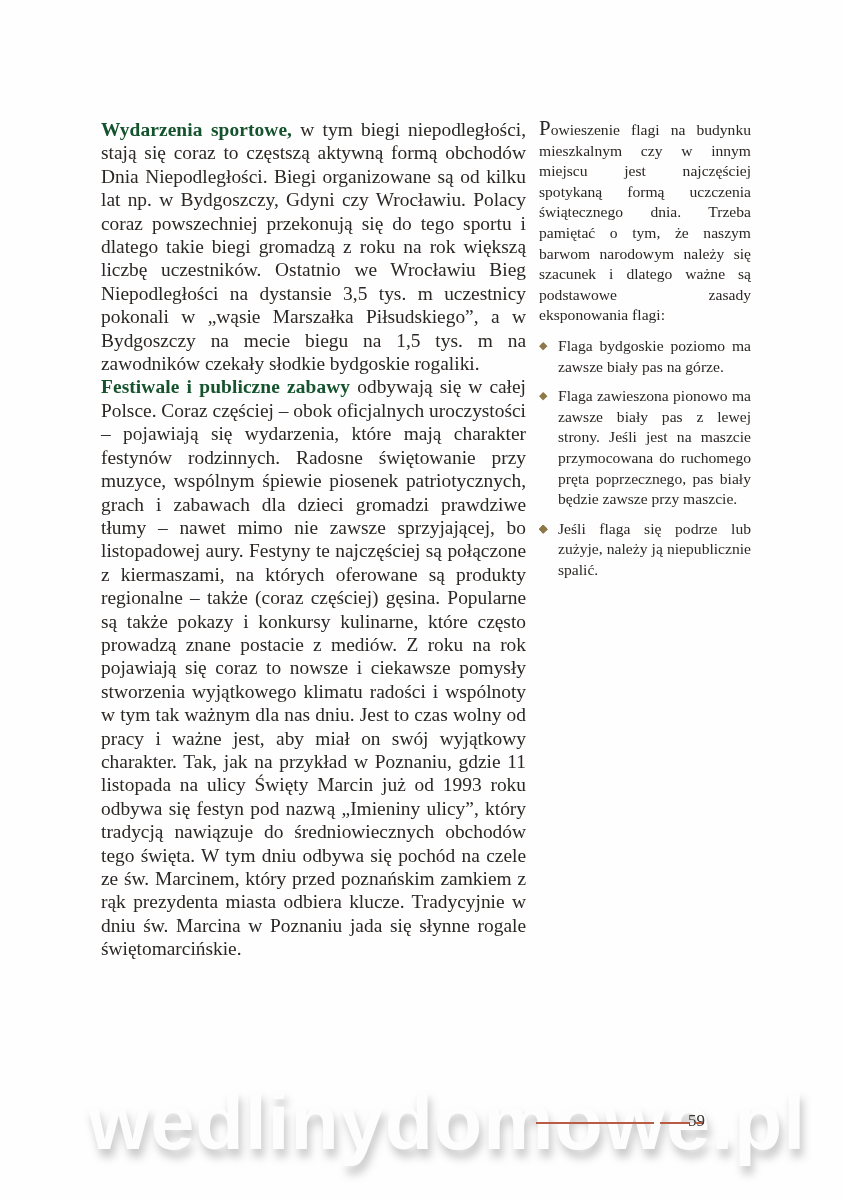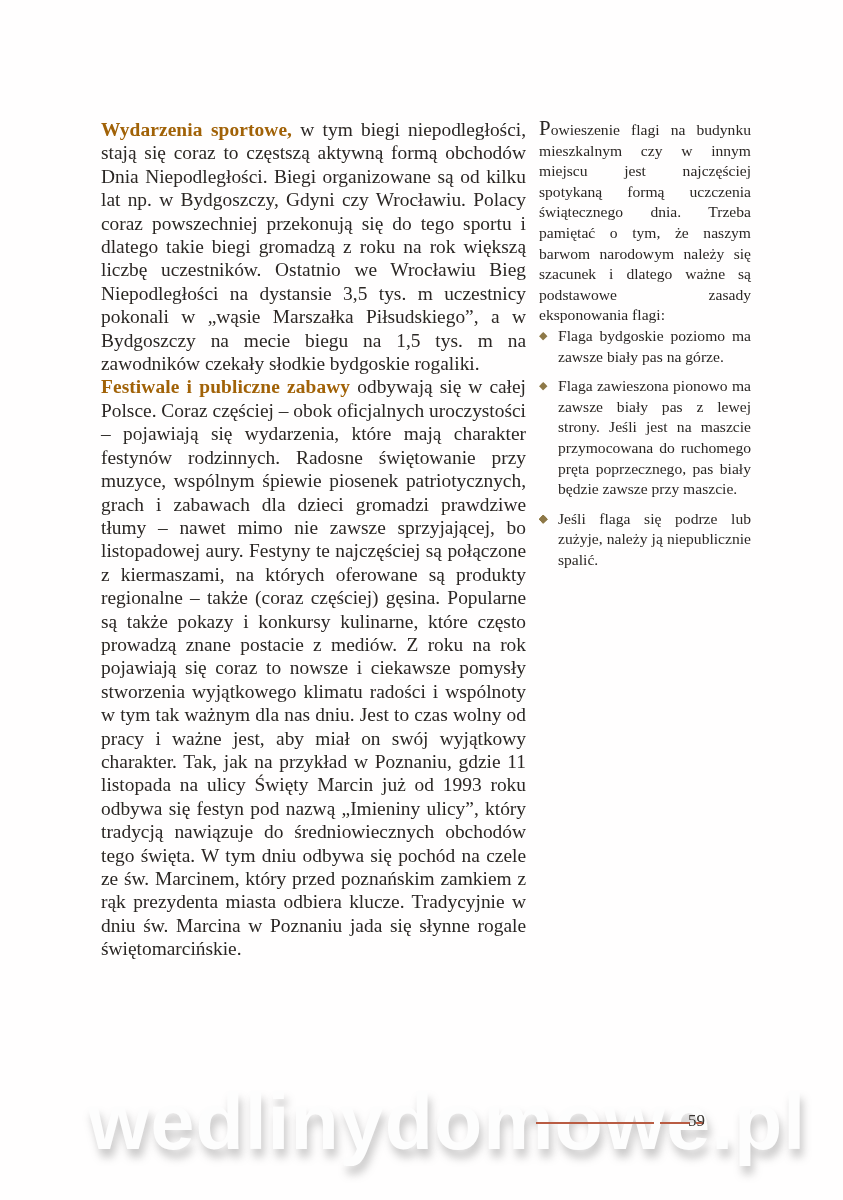--- a/index.html
+++ b/index.html
@@ -23,32 +23,32 @@
   .main-col {
     width:425px;
     font-size:19.4px;
     line-height:23.4px;
     text-align:justify;
     hyphens:auto;
     -webkit-hyphens:auto;
     color:#2b2724;
   }
   .main-col p + p { }
-  .main-col .lead { font-weight:bold; color:#a16207; letter-spacing:0.1px; }
+  .main-col .lead { font-weight:bold; color:#14532d; letter-spacing:0.1px; }
   
   .side-col {
     width:212px;
     font-size:15.6px;
     line-height:20.6px;
     text-align:justify;
     hyphens:auto;
     -webkit-hyphens:auto;
     color:#2b2724;
   }
-  .side-intro { }
+  .side-intro { margin-bottom:10px; }
   .side-intro .initial { font-size:1.34em; line-height:1; }
   ul.rules { list-style:none; }
   ul.rules li {
     position:relative;
     padding-left:19px;
     margin-bottom:9px;
   }
   ul.rules .bullet {
     position:absolute;
     left:0; top:4px;

